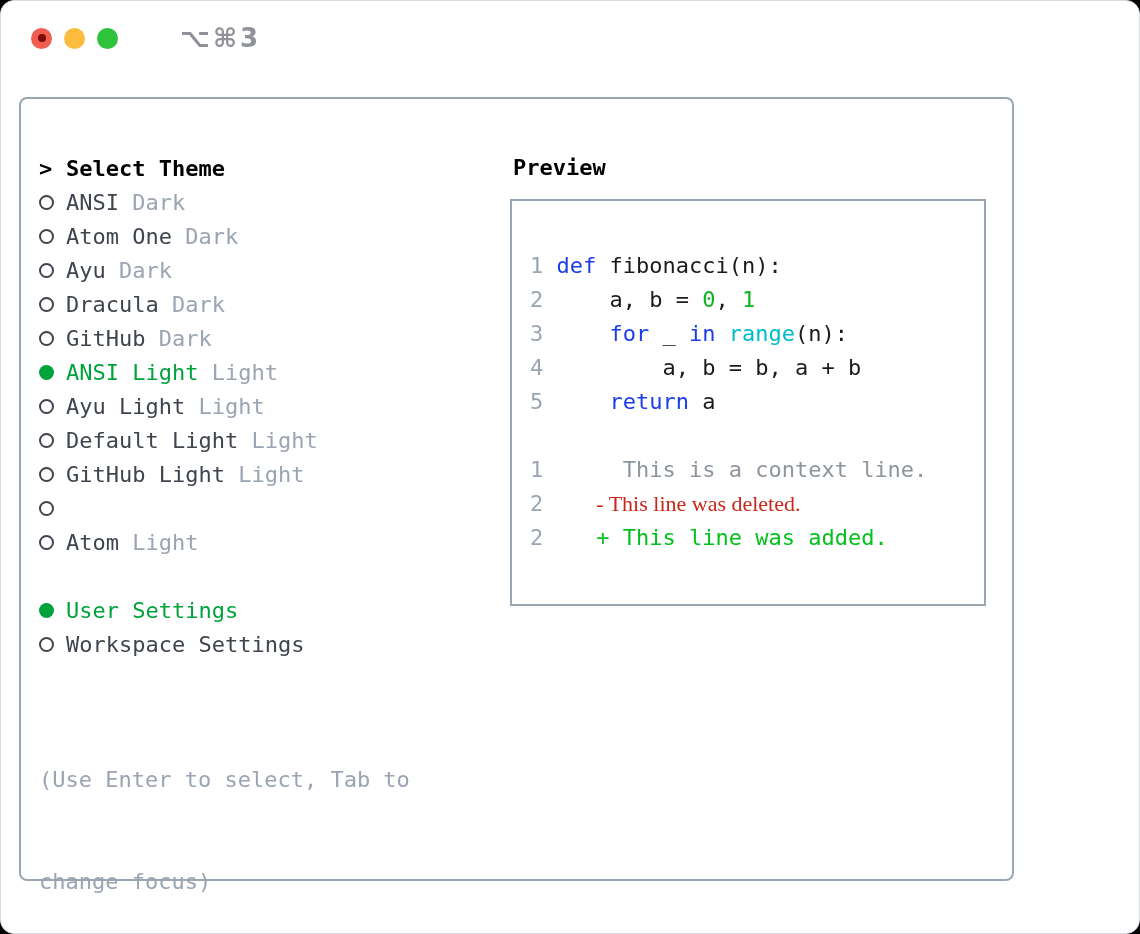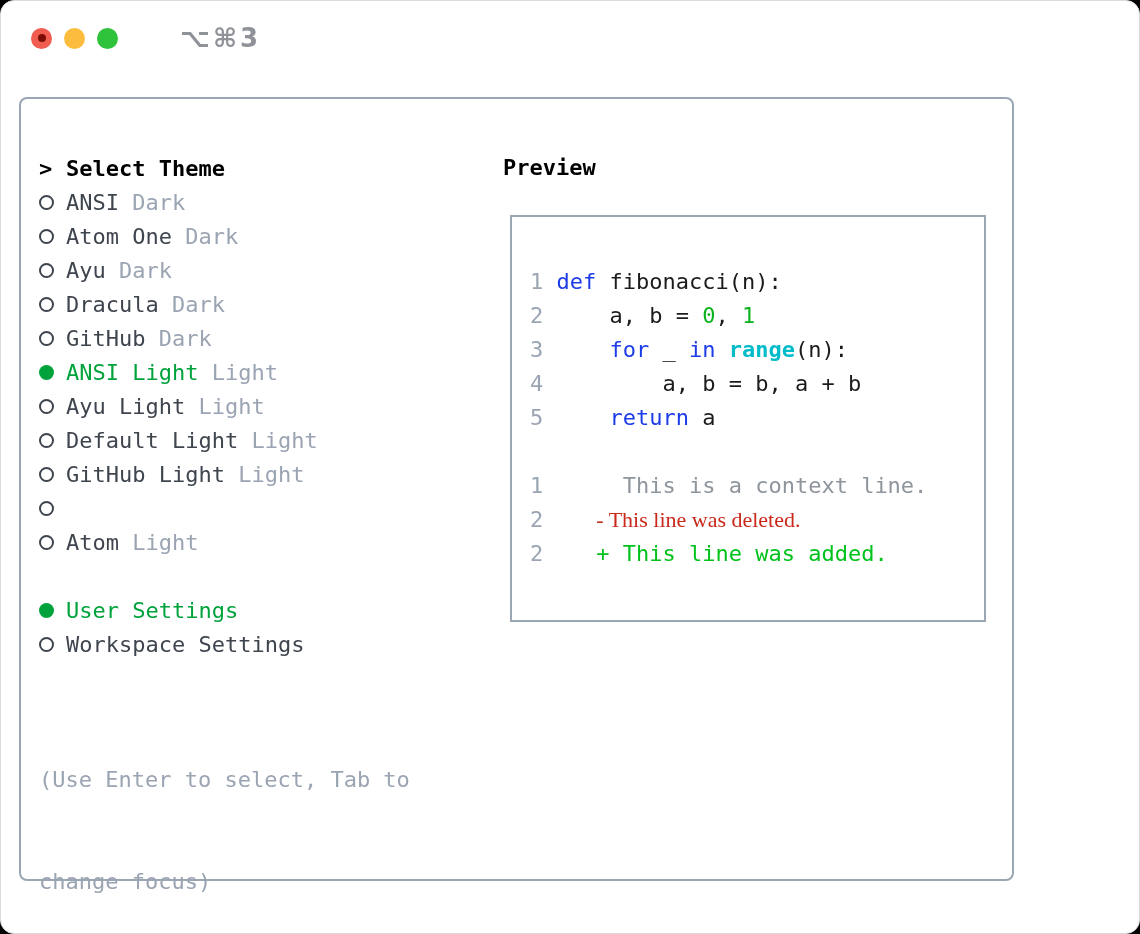--- a/index.html
+++ b/index.html
@@ -103,48 +103,48 @@
   .spacer { height: 34px; }
   .hint {
     color: var(--muted);
     font-size: 22px;
     line-height: 34px;
     white-space: pre;
   }
   
   .preview-label {
     position: absolute;
-    left: 482px; top: 52px;
+    left: 492px; top: 52px;
     height: 34px;
     line-height: 34px;
     font-size: 22px;
     font-weight: bold;
     color: #000;
   }
   .preview-box {
     position: absolute;
-    left: 489px; top: 116px;
+    left: 489px; top: 100px;
     width: 476px; height: 407px;
     border: 2px solid var(--border);
     background: var(--window-bg);
     overflow: hidden;
   }
   .code {
     padding: 48px 0 0 18px;
     font-size: 22px;
   }
   .cl {
     height: 34px;
     line-height: 34px;
     white-space: pre;
   }
   .ln  { color: var(--muted); }
   .tk.pl  { color: var(--code-black); }
   .tk.kw  { color: var(--blue); }
-  .tk.bi  { color: var(--cyan); font-weight: bold; }
+  .tk.bi  { color: var(--cyan); }
   .tk.lit { color: var(--lit-green); }
   .tk.ctx { color: var(--ctx-gray); }
   .tk.del { color: var(--red); font-family: Liberation Serif, serif; }
   .tk.add { color: var(--add-green); }
 </style>
 </head>
 <body>
 
 <div class="canvas">
   <div class="window">

